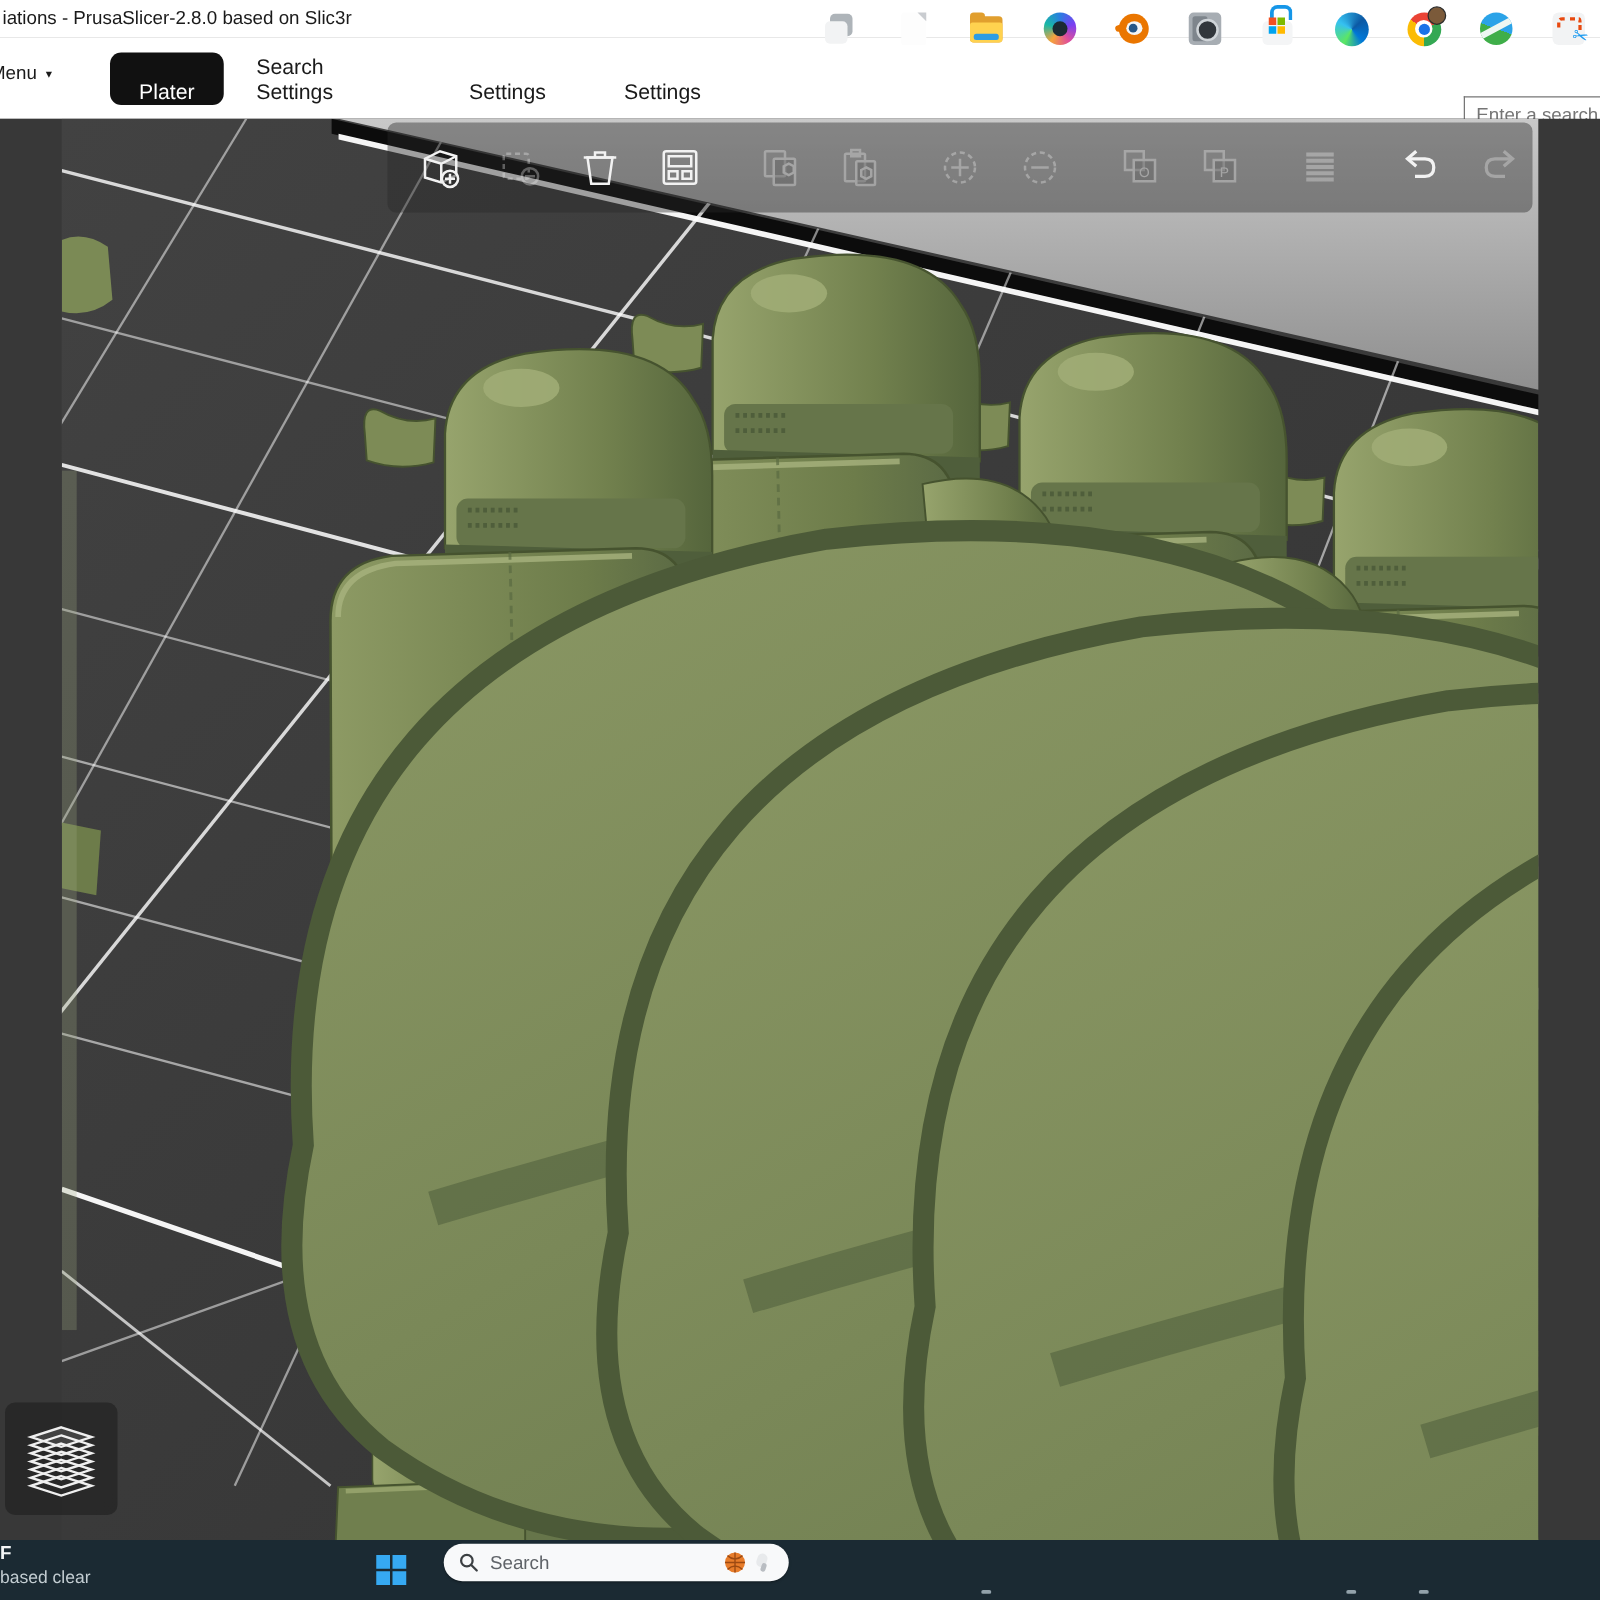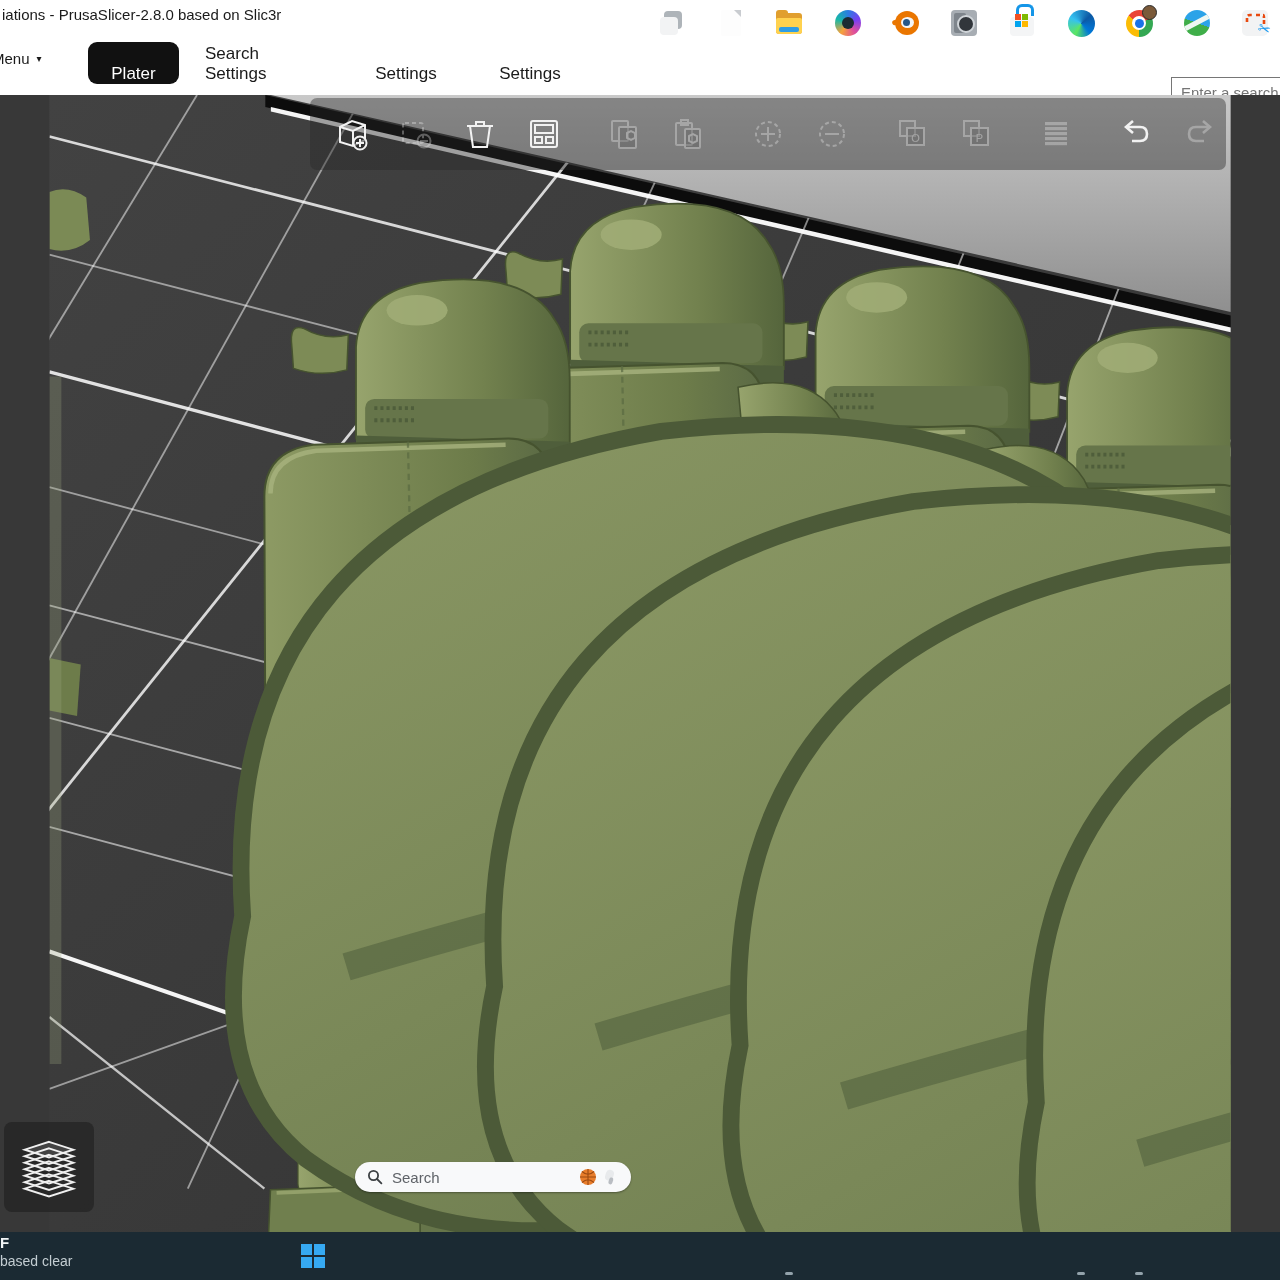--- a/index.html
+++ b/index.html
@@ -31,21 +31,21 @@
   .layersbtn{position:absolute;left:4px;top:1027px;width:90px;height:90px;border-radius:8px;
              background:rgba(28,28,28,0.55);display:flex;align-items:center;justify-content:center;cursor:pointer;}
   
   .taskbar{position:absolute;left:0;top:1232px;width:1280px;height:48px;background:#1b2a33;}
   .weather{position:absolute;left:0px;top:3px;line-height:1.1;}
   .weather .t{font-size:15px;font-weight:bold;color:#f2f5f6;display:block;}
   .weather .c{font-size:14px;color:#c3cdd2;display:block;margin-top:2px;}
   .tb-item{position:absolute;top:8px;width:30px;height:30px;display:flex;align-items:center;justify-content:center;cursor:pointer;}
   .startlogo{display:grid;grid-template-columns:11px 11px;grid-template-rows:11px 11px;gap:2px;}
   .startlogo i{background:#36a9f2;display:block;}
-  .searchpill{position:absolute;left:355px;top:1162px;width:276px;height:30px;background:#f8f9fa;border-radius:16px;
+  .searchpill{position:absolute;left:355px;top:1235px;width:276px;height:30px;background:#f8f9fa;border-radius:16px;
               display:flex;align-items:center;cursor:pointer;box-shadow:0 1px 2px rgba(0,0,0,.35);}
   .searchpill .mag{margin-left:12px;}
   .searchpill .stext{margin-left:9px;font-size:15px;color:#5f6368;flex:1;}
   .run-dot{position:absolute;top:1272px;width:8px;height:3px;border-radius:2px;background:#93a2ab;}
   .circle{border-radius:50%;}
   .tv-back{position:absolute;left:5px;top:2px;width:18px;height:18px;background:#aeb4b9;border-radius:4px;}
   .tv-front{position:absolute;left:1px;top:8px;width:18px;height:18px;background:#f2f3f4;border-radius:4px;}
   .np-page{position:relative;width:20px;height:26px;background:#fdfdfd;border-radius:2px;}
   .np-fold{position:absolute;right:0;top:0;width:0;height:0;border-top:7px solid #c9ccd0;border-left:7px solid transparent;}
   .fol-back{position:absolute;left:1px;top:3px;width:26px;height:21px;background:#e19f2e;border-radius:3px;}

